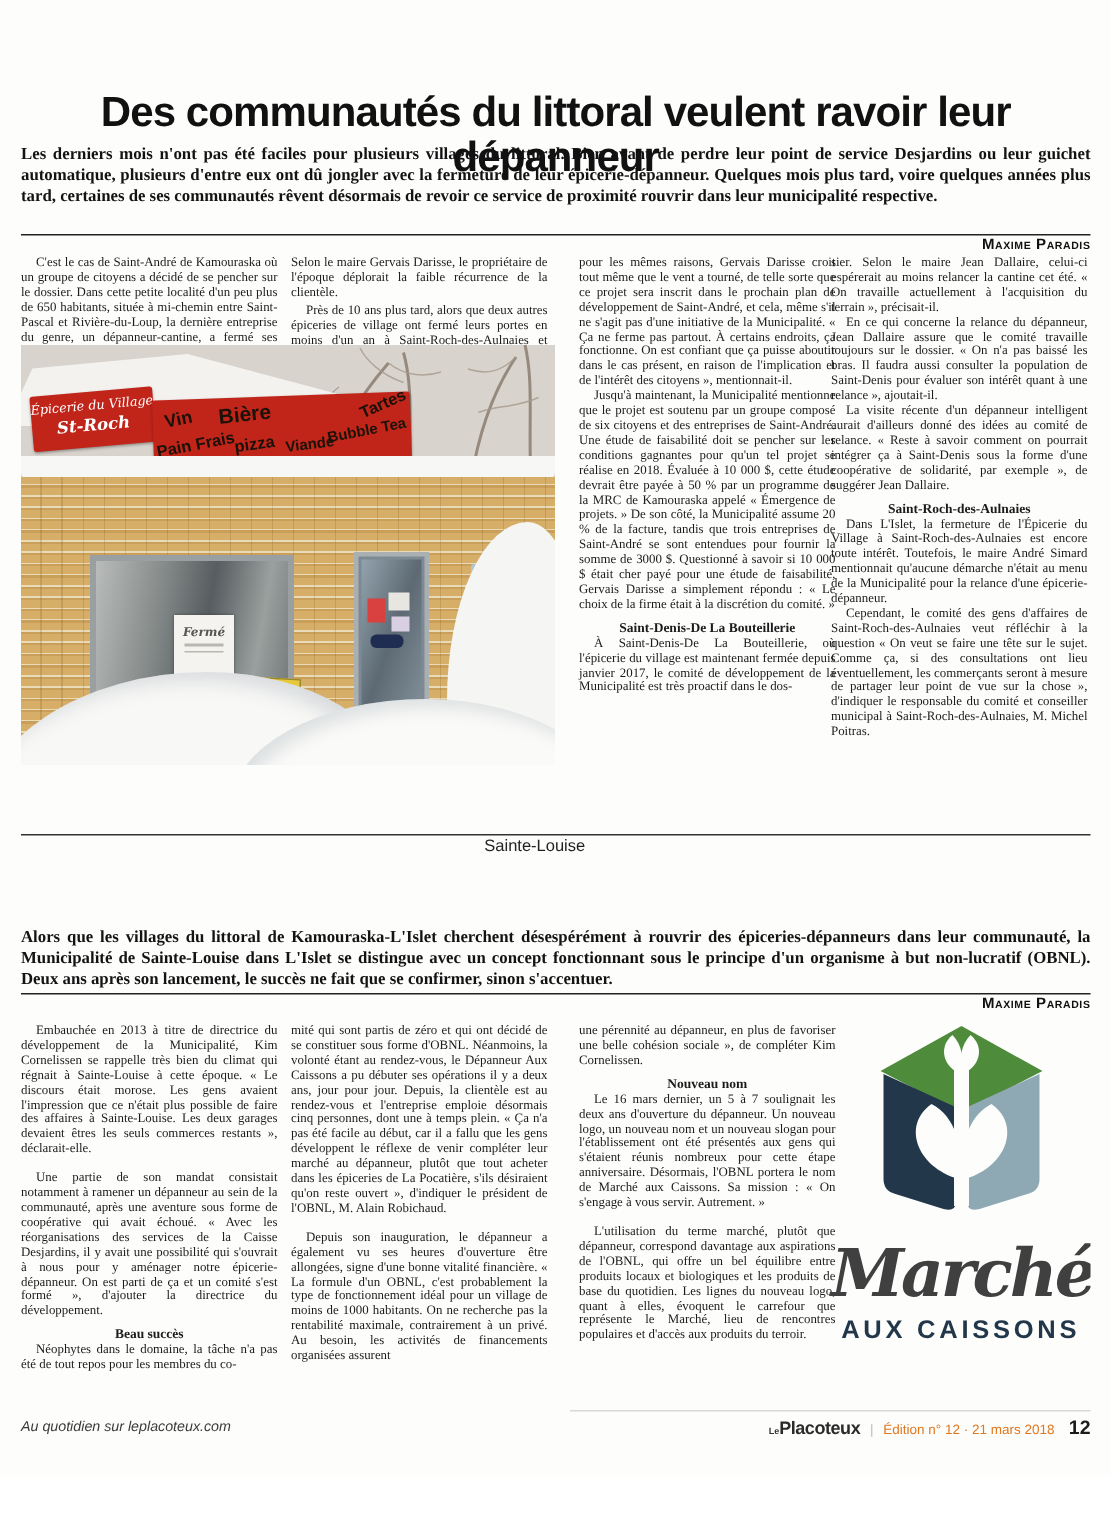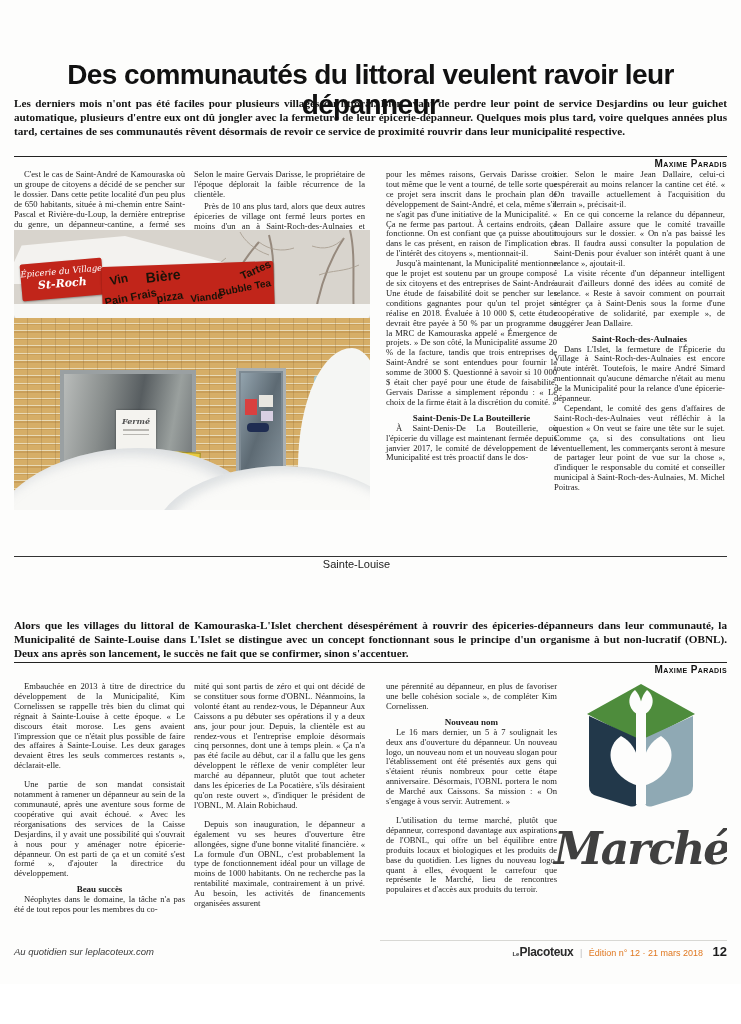--- a/index.html
+++ b/index.html
@@ -244,20 +244,21 @@
         <path d="M24,34 L72,56 L72,120 Q72,126 64,124 L32,114 Q24,112 24,104 Z" fill="#22384a"></path>
 
         <path d="M128,34 L80,56 L80,120 Q80,126 88,124 L120,114 Q128,112 128,104 Z" fill="#8fa9b4"></path>
 
         <rect x="71" y="30" width="10" height="92" fill="#fdfdfc"></rect>
 
         <path d="M74,104 C46,96 36,68 56,54 C72,62 78,84 74,104 Z" fill="#fdfdfc"></path>
         <path d="M78,104 C106,96 116,68 96,54 C80,62 74,84 78,104 Z" fill="#fdfdfc"></path>
       </svg>
       <div class="logoname" style="color:#404040;margin-top:12px;">Marché</div>
+      <div class="logosub" style="color:#22384a;">AUX CAISSONS</div>
     </div>
   </div>
 
   <div class="footrule"></div>
   <div class="foot-left">Au quotidien sur leplacoteux.com</div>
   <div class="foot-right">
     <span class="le">Le</span><span class="brand">Placoteux</span>
     <span class="sep">|</span>
     <span class="edition">Édition n° 12 · 21 mars 2018</span>
     <span class="pageno">12</span>

